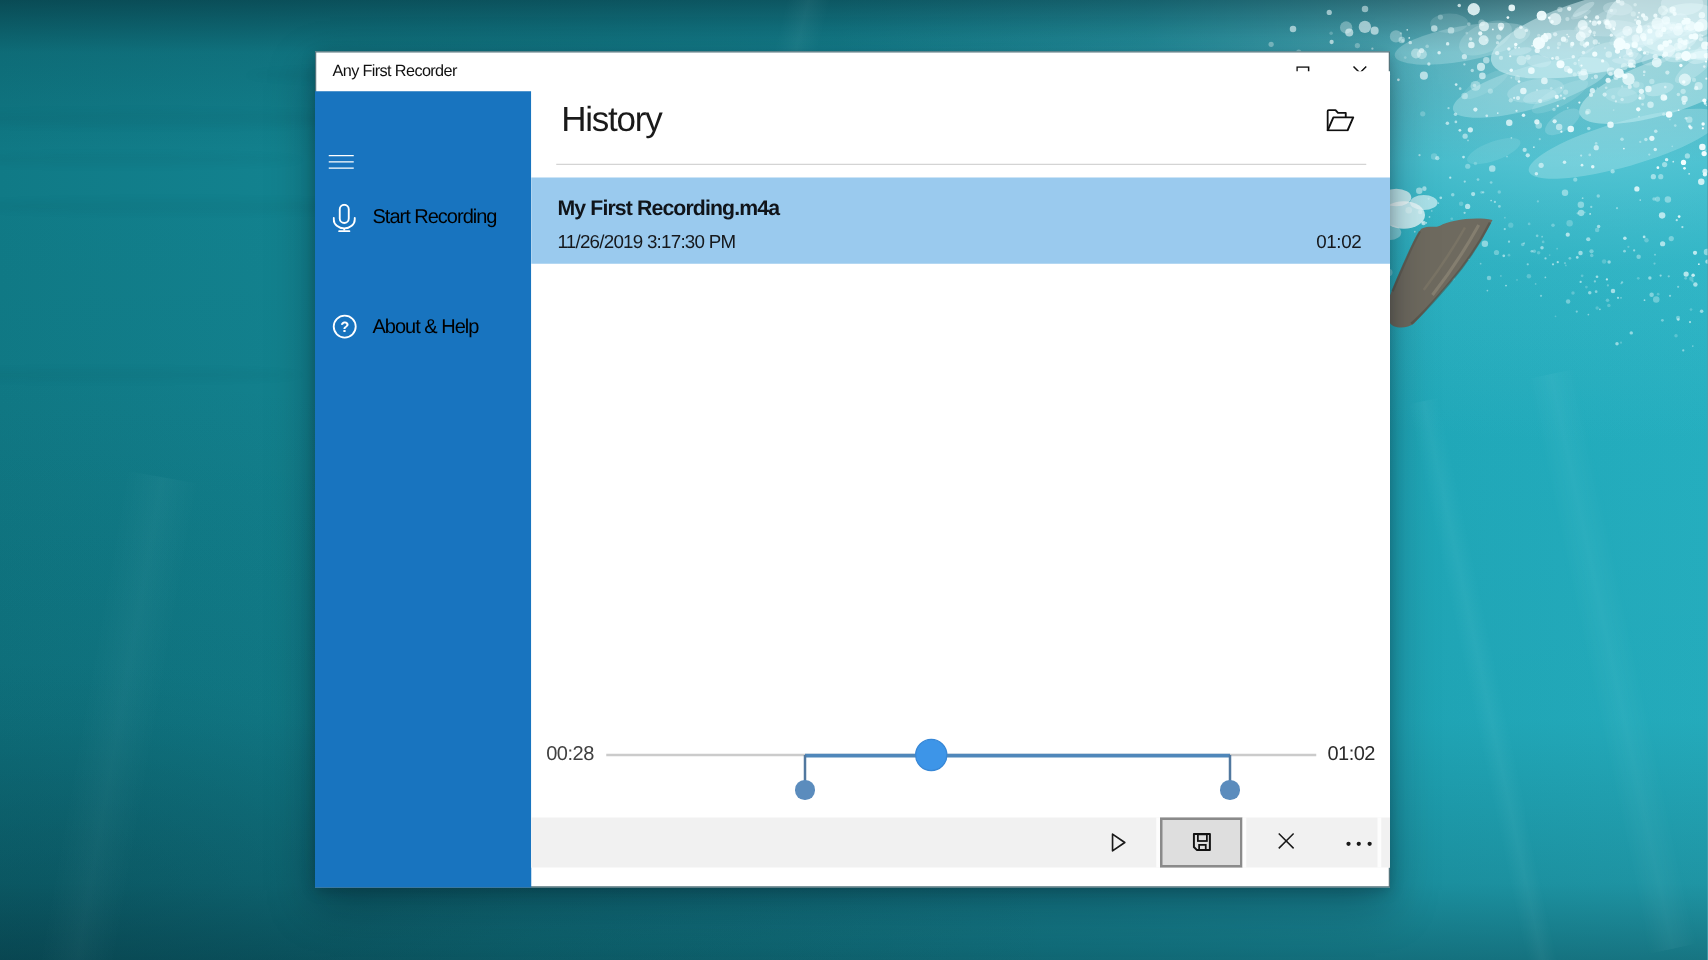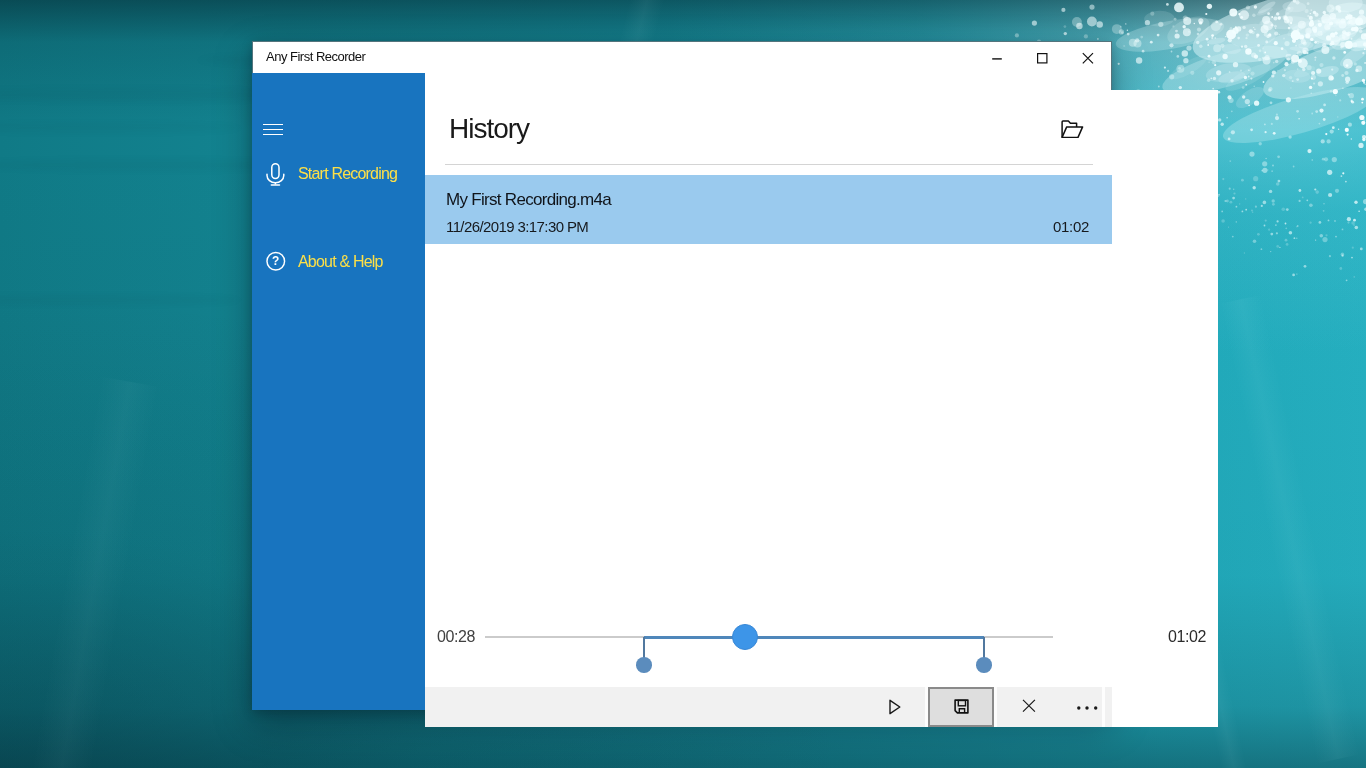--- a/index.html
+++ b/index.html
@@ -4,30 +4,30 @@
 *{margin:0;padding:0;box-sizing:border-box}
 html,body{width:1366px;height:768px;overflow:hidden;font-family:"Liberation Sans",sans-serif;background:#15808f}
 #desk{position:absolute;left:0;top:0;width:1366px;height:768px}
 #win{position:absolute;left:252px;top:41px;width:860px;height:669px;background:#fff;
  box-shadow:inset 0 0 0 1px rgba(12,58,70,0.7), 0 14px 34px rgba(0,10,20,0.35), 0 3px 10px rgba(0,10,20,0.22)}
 #title{position:absolute;left:14px;top:8px;font-size:13px;color:#111;letter-spacing:-0.5px}
 .cap{position:absolute}
 #sidebar{position:absolute;left:0;top:32px;width:173px;height:637px;background:#1874bf}
 #ham{position:absolute;left:11px;top:50.6px;width:20px;height:12px}
 .hline{position:absolute;left:0;width:20px;height:1.7px;background:#fff}
-.navitem{position:absolute;left:0;width:173px;height:44px;color:#fde047;font-size:16px}
+.navitem{position:absolute;left:0;width:173px;height:44px;color:#000000;font-size:16px}
 .navitem .ic{position:absolute;left:13px;top:11px;width:22px;height:24px}
 .navitem .lbl{position:absolute;left:46px;top:13px;line-height:18px;white-space:nowrap;letter-spacing:-0.8px}
 #nav2{background:#fff;color:#000}
-#main{position:absolute;left:173px;top:49px;width:793px;height:637px;background:#fff}
+#main{position:absolute;left:173px;top:16px;width:687px;height:637px;background:#fff}
 #hdr{position:absolute;left:24px;top:23px;font-size:28px;color:#1a1a1a;letter-spacing:-1px}
 #folder{position:absolute;left:636px;top:29.5px;width:23px;height:18.5px}
 #sep{position:absolute;left:20px;top:74px;width:648px;height:1px;background:#d4d4d4}
 #row{position:absolute;left:0;top:85px;width:687px;height:69px;background:#9acaee}
-#rtitle{position:absolute;left:21px;top:14.5px;font-size:17px;font-weight:normal;color:#10141a;letter-spacing:-0.7px}
+#rtitle{position:absolute;left:21px;top:14.5px;font-size:17px;font-weight:bold;color:#10141a;letter-spacing:-0.7px}
 #rdate{position:absolute;left:21px;top:42.5px;font-size:15px;color:#16191d;letter-spacing:-0.6px}
 #rdur{position:absolute;right:23px;top:42.5px;font-size:15px;color:#16191d;letter-spacing:-0.3px}
 #lab1{position:absolute;left:12px;top:538px;font-size:16px;color:#404040;letter-spacing:-0.4px}
 #lab2{position:absolute;right:12px;top:538px;font-size:16px;color:#2b2b2b;letter-spacing:-0.4px}
 #track{position:absolute;left:60px;top:546.3px;width:568px;height:2.2px;background:#cbcbcb}
 #bseg{position:absolute;left:219px;top:545.9px;width:340px;height:2.8px;background:#4f87ba}
 .tline{position:absolute;top:547px;width:2.4px;height:20.5px;background:#51789f}
 .tdot{position:absolute;top:567.3px;width:15.5px;height:15.5px;border-radius:50%;background:#5b8cbd}
 #phead{position:absolute;left:306.7px;top:534px;width:26px;height:26px;border-radius:50%;background:#3d95e8;border:1px solid #3787d6}
 #bbar{position:absolute;left:0;top:596.5px;width:687px;height:40.5px;background:#f1f1f1}

